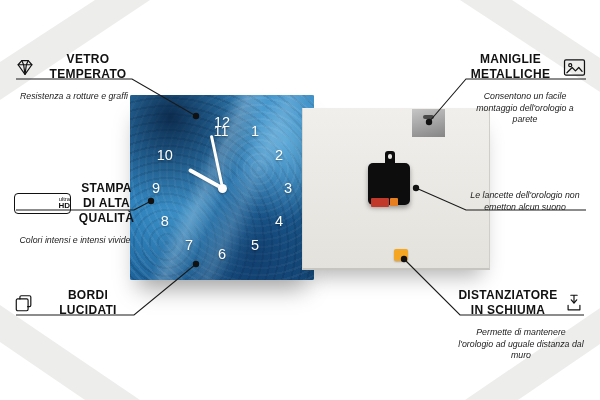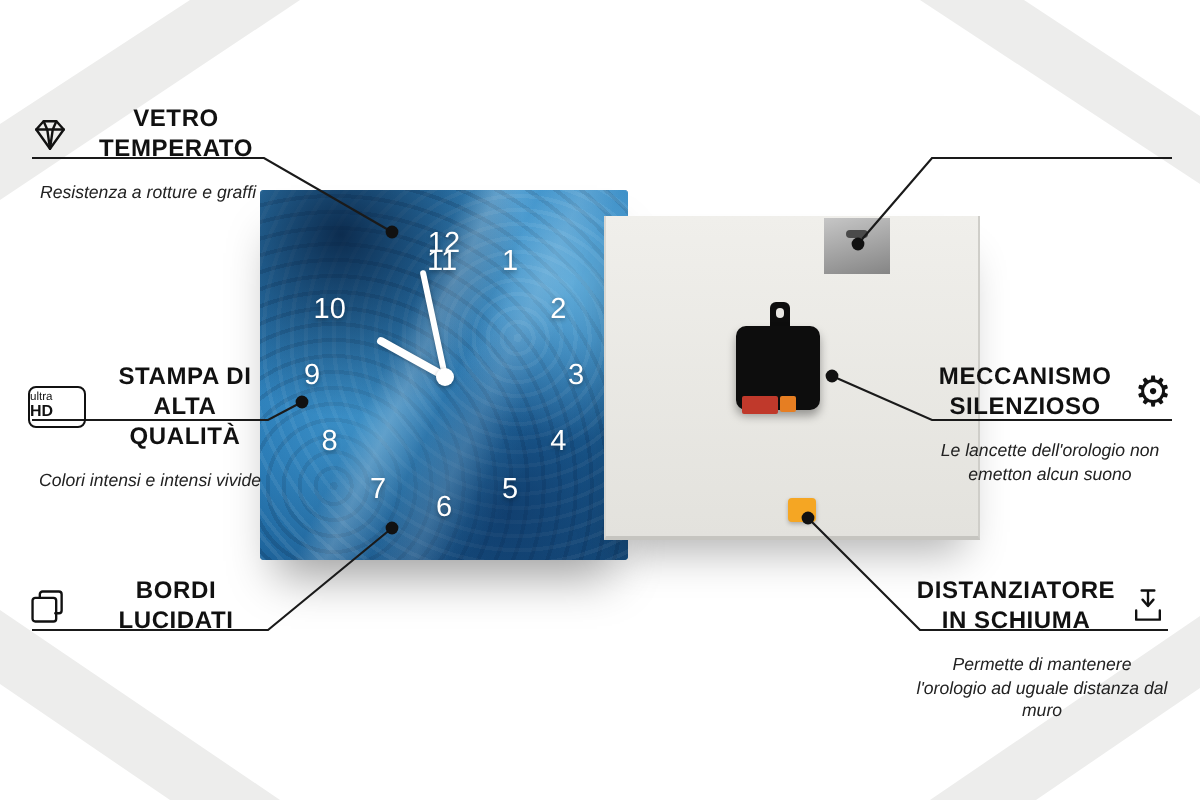--- a/index.html
+++ b/index.html
@@ -65,22 +65,22 @@
 
   
   .callout{position:absolute;}
   .head{display:flex;align-items:center;gap:6px;}
   .title{flex:1;font-weight:bold;font-size:12px;line-height:1.25;letter-spacing:.3px;
          text-align:center;text-transform:uppercase;}
   .sub{font-size:8.8px;line-height:1.32;color:#222;text-align:center;margin-top:9px;font-style:italic;}
   .icon{flex:0 0 auto;display:flex;align-items:center;justify-content:center;}
   .icon svg{stroke:#111;stroke-width:1.3;fill:none;stroke-linejoin:round;stroke-linecap:round;}
   .gear{font-size:21px;line-height:1;color:#111;}
-  .uhd{display:flex;flex-direction:column;align-items:flex-start;justify-content:center;
-       width:27px;height:19px;border:1.4px solid #111;border-radius:4px;line-height:1;}
+  .uhd{display:flex;flex-direction:column;align-items:flex-end;justify-content:center;
+       width:27px;height:19px;border:1.4px solid #111;border-radius:4px;line-height:1;padding-left:28px;}
   .uhd .l1{font-size:5.8px;}
   .uhd .l2{font-size:8px;font-weight:bold;}
 
   .c1{left:14px;top:52px;width:120px;}
   .c2{left:14px;top:181px;width:122px;}
   .c3{left:14px;top:288px;width:122px;}
   .c4{left:464px;top:52px;width:122px;}
   .c5{left:464px;top:181px;width:122px;}
   .c6{left:458px;top:288px;width:126px;}
 </style>
@@ -180,26 +180,35 @@
       <span class="icon">
         <svg width="20" height="20" viewBox="0 0 22 22">
           <rect x="2.5" y="6.5" width="13" height="13" rx="1.5"></rect>
           <path d="M6.5 6.5 V4.5 a1.5 1.5 0 0 1 1.5 -1.5 h9 a1.5 1.5 0 0 1 1.5 1.5 v9 a1.5 1.5 0 0 1 -1.5 1.5 h-2"></path>
         </svg>
       </span>
       <div class="title">BORDI LUCIDATI</div>
     </div>
   </div>
 
+  <div class="callout c4">
+    <div class="head">
+      <div class="title">MANIGLIE METALLICHE</div>
+      <span class="icon">
+        <svg width="23" height="19" viewBox="0 0 24 20">
+          <rect x="1.5" y="2" width="21" height="16" rx="1.5"></rect>
+          <circle cx="7.5" cy="7.5" r="1.6"></circle>
+          <path d="M4 15.5 L9.5 10 l3.5 3.5 L16.5 10 l3.5 4"></path>
+        </svg>
+      </span>
+    </div>
+    <div class="sub">Consentono un facile montaggio dell'orologio a parete</div>
+  </div>
 
   <div class="callout c5">
-    <div class="head">
-      <div class="title">MECCANISMO SILENZIOSO</div>
-      <span class="icon gear">⚙</span>
-    </div>
     <div class="sub">Le lancette dell'orologio non emetton alcun suono</div>
   </div>
 
   <div class="callout c6">
     <div class="head">
       <div class="title">DISTANZIATORE IN SCHIUMA</div>
       <span class="icon">
         <svg width="20" height="20" viewBox="0 0 22 22">
           <path d="M7.5 2.5 h7 M11 2.5 V10.5"></path>
           <path d="M8 7.5 L11 11 L14 7.5"></path>

